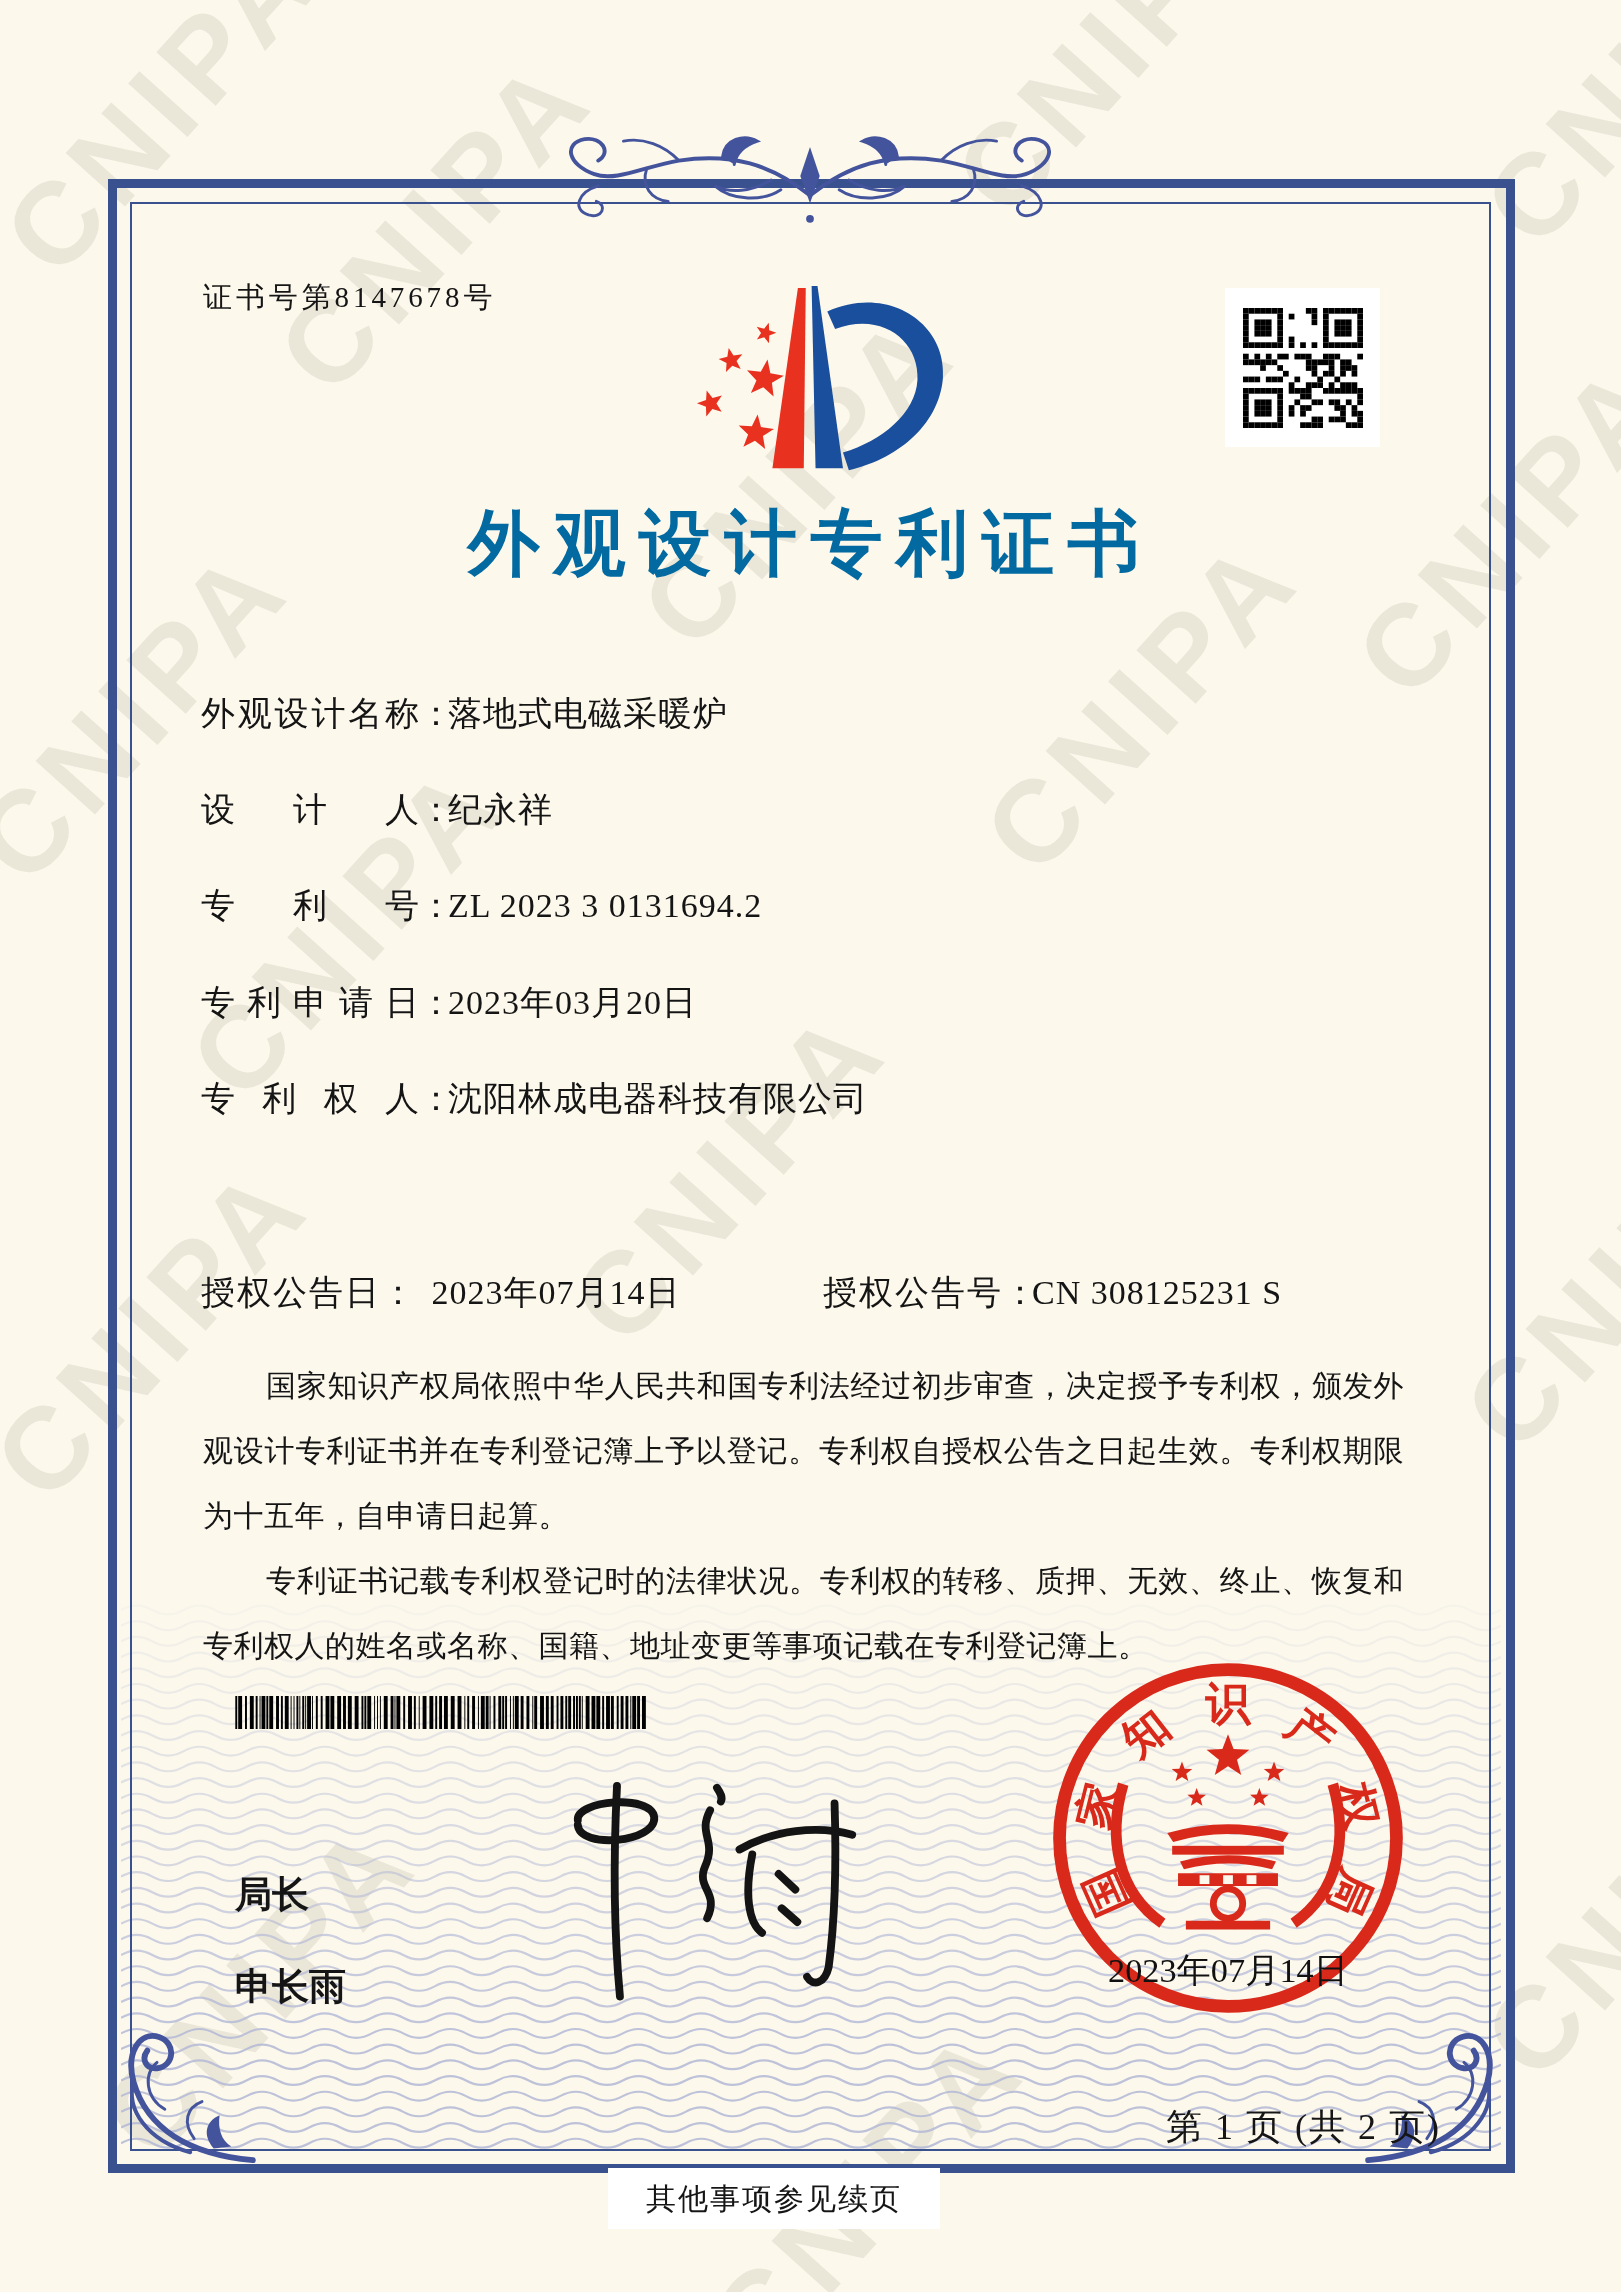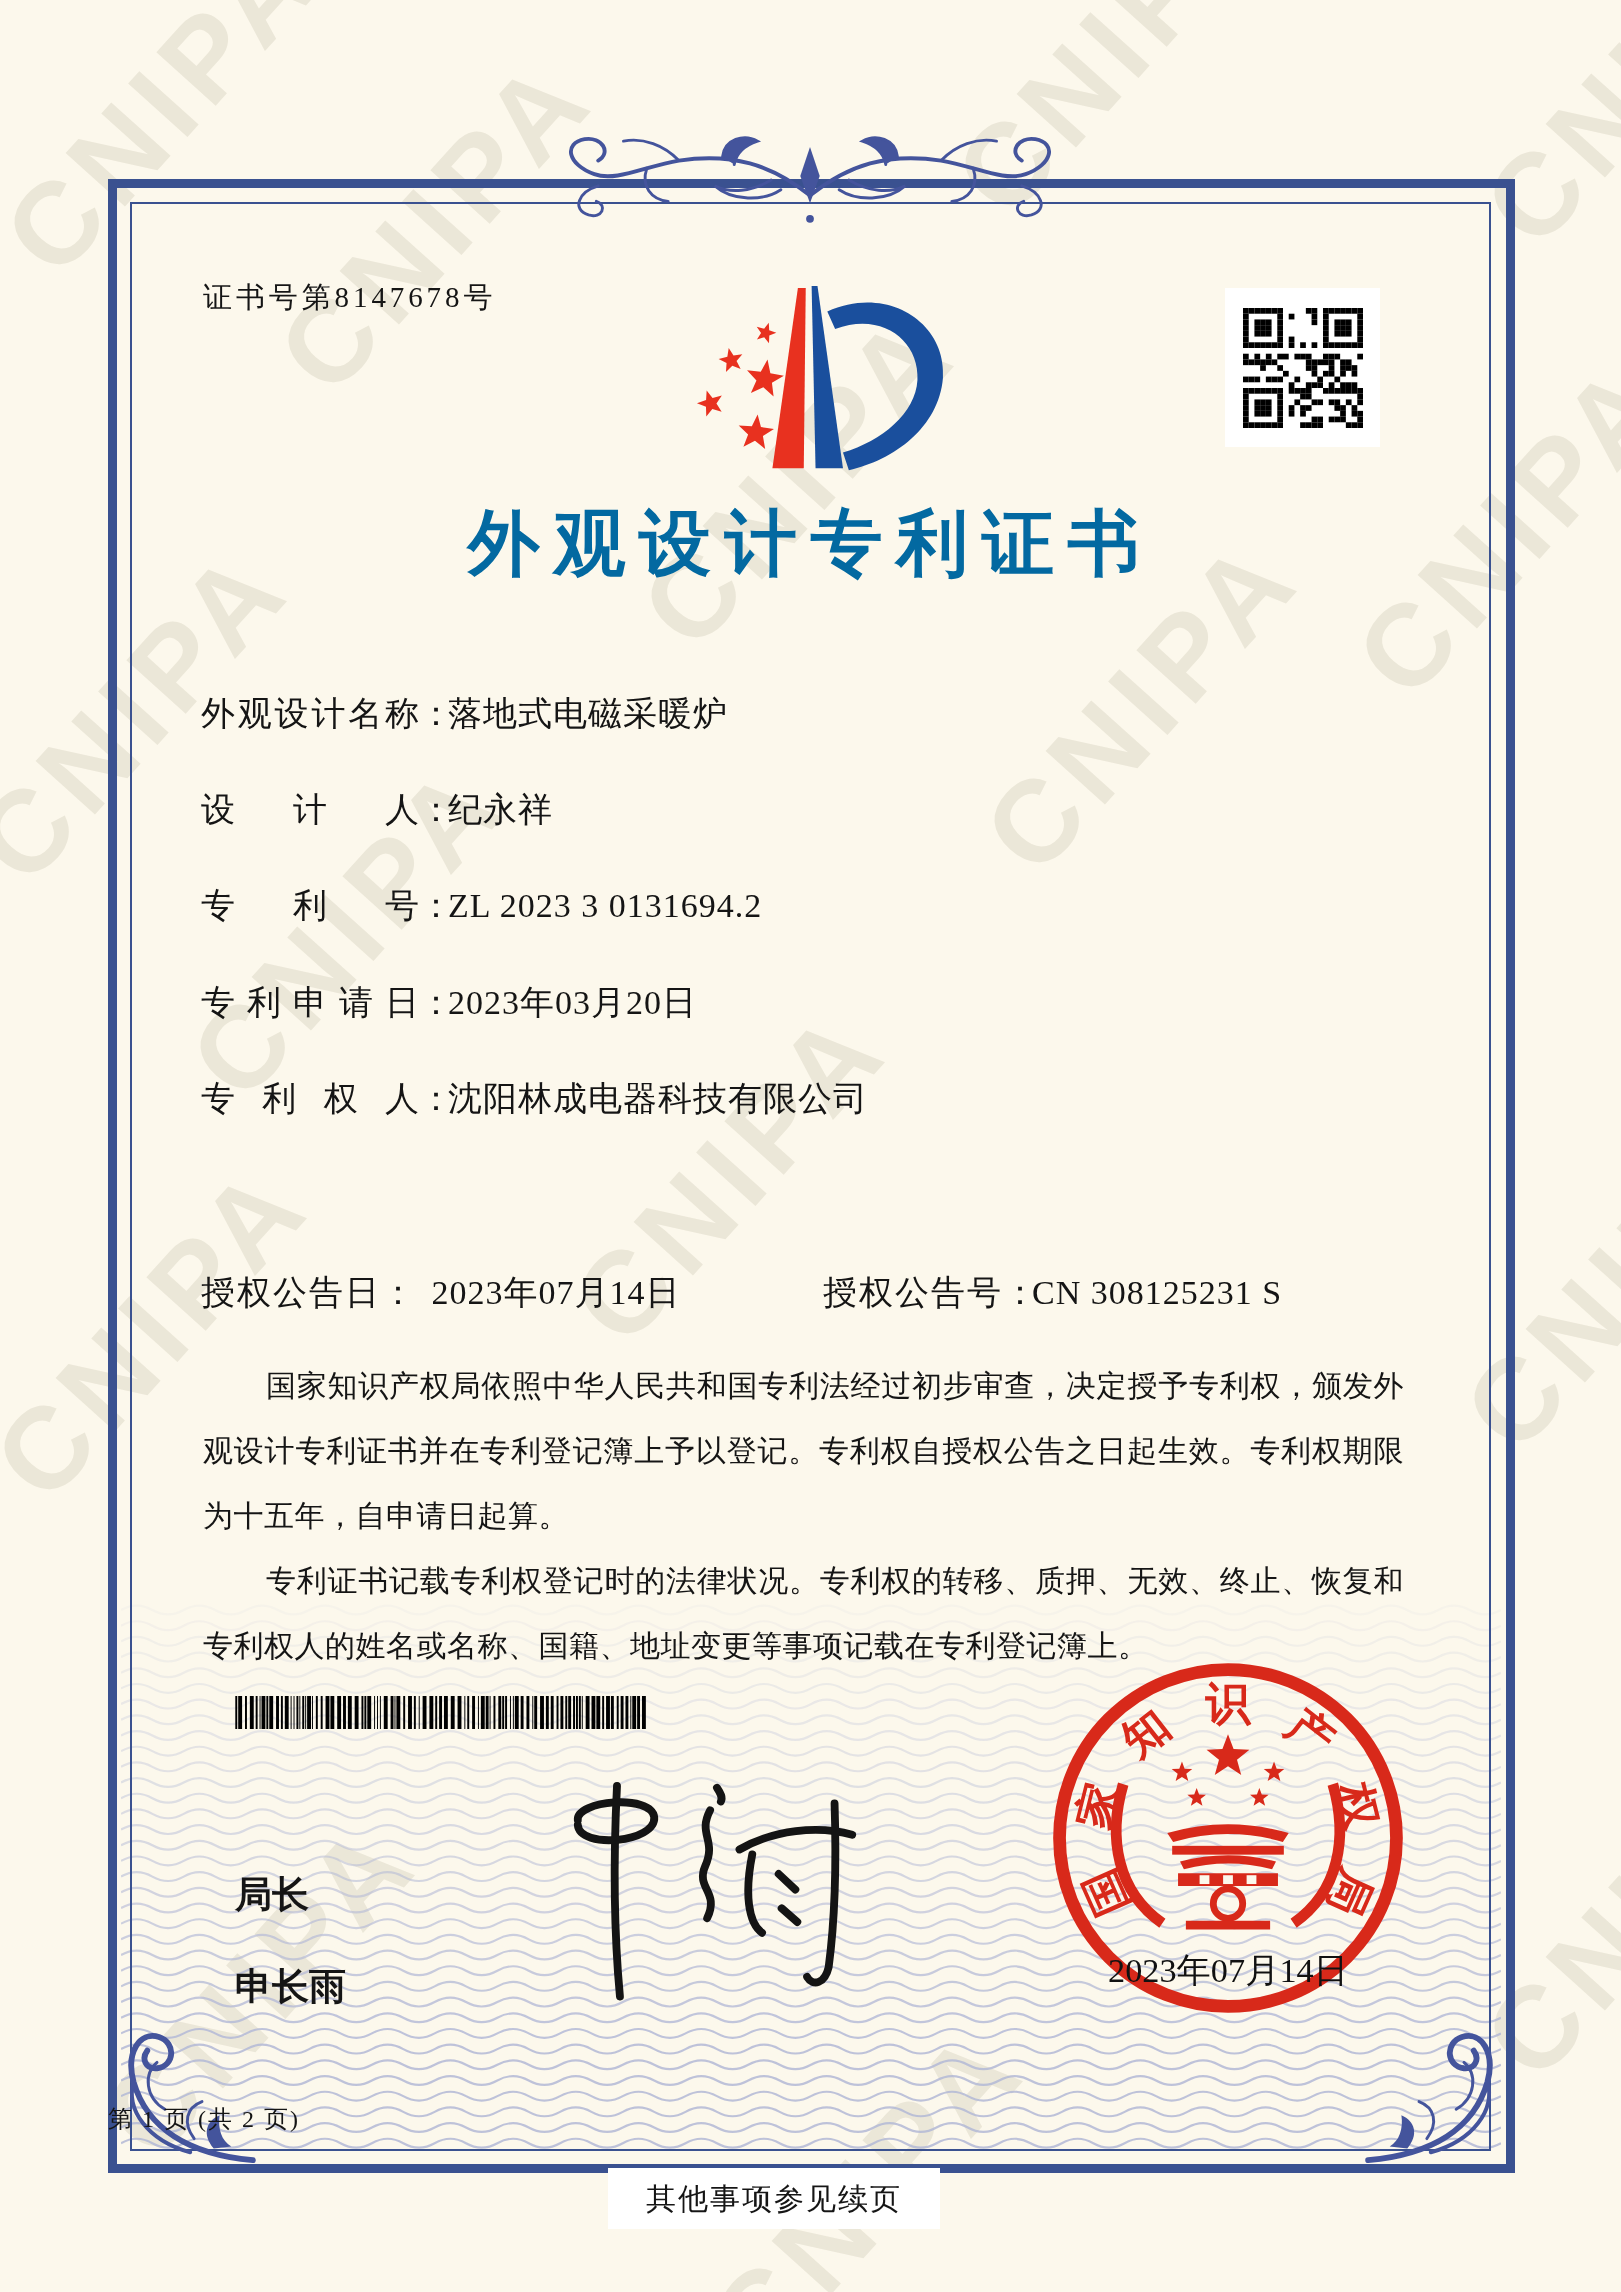--- a/index.html
+++ b/index.html
@@ -28,21 +28,21 @@
   .flabel{display:inline-block; width:218px; text-align:justify; text-align-last:justify;}
   .fcolon{display:inline-block; width:29px;}
   .fvalue{letter-spacing:1px;}
   .glabel{letter-spacing:2px;}
   .g2{position:absolute; left:622px; top:0;}
   .paras{left:203px; top:1353px; width:1201px; font-size:30px; line-height:65px;
     text-align:justify; letter-spacing:0.5px;}
   .paras p{margin:0; text-indent:63px;}
   .director{left:235px; font-size:37px; font-weight:bold;
     font-family:"Liberation Sans","DejaVu Sans",sans-serif;}
-  .page-num{left:108px; top:2103px; width:1333px; text-align:left; font-size:24px; letter-spacing:2px;}
+  .page-num{left:108px; top:2103px; width:1333px; text-align:right; font-size:36px; letter-spacing:2px;}
   .cont-box{left:608px; top:2168px; width:332px; height:61px; background:#ffffff;
     text-align:center; font-size:30px; line-height:61px; letter-spacing:2px;}
   .qr-box{left:1225px; top:288px; width:155px; height:159px; background:#ffffff;}
   svg{display:block;}
 </style>
 </head>
 <body>
 
 <div class="page">
 

